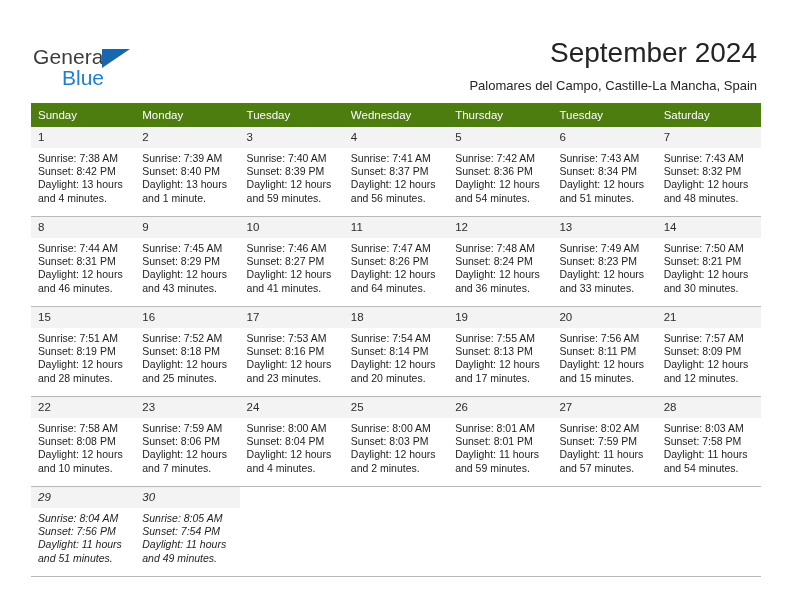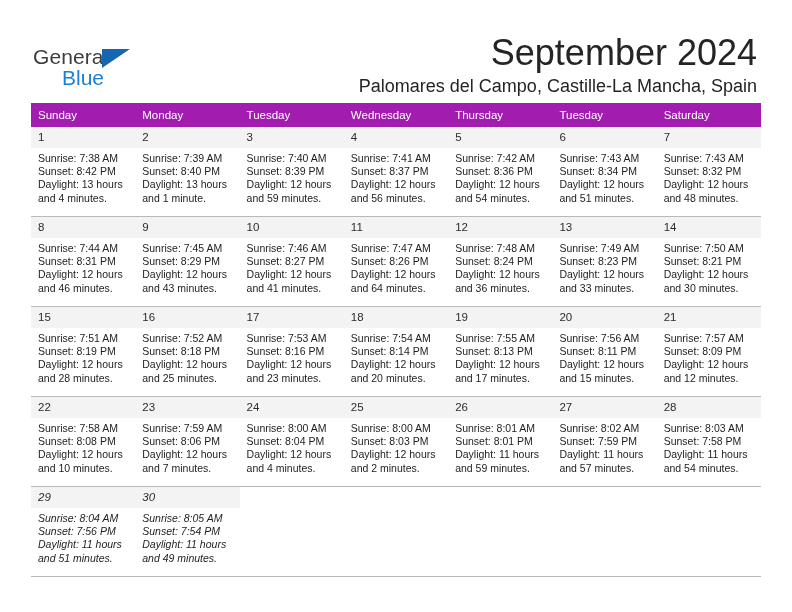--- a/index.html
+++ b/index.html
@@ -62,49 +62,49 @@
     color: #1b7fd4;
     line-height: 1;
   }
   .title-block {
     position: absolute;
     right: 35px;
     top: 29px;
     text-align: right;
   }
   .title {
-    font-size: 36px;
+    font-size: 28px;
     color: #242424;
     line-height: 32px;
     white-space: nowrap;
   }
   .subtitle {
     margin-top: 9px;
-    font-size: 18px;
+    font-size: 13px;
     color: #242424;
     line-height: 16px;
     white-space: nowrap;
   }
 
   
   .calendar {
     position: absolute;
     left: 31px;
     top: 103px;
     width: 730px;
   }
   .cal-table {
     border-collapse: collapse;
     table-layout: fixed;
     width: 730px;
   }
   .cal-table col { width: 104.28px; }
 
   thead th {
-    background: #a21caf;
+    background: #4d7c0f;
     color: #ffffff;
     font-size: 11.5px;
     font-weight: normal;
     text-align: left;
     padding: 6px 0 6px 7px;
     height: 11px;
     border: none;
   }
 
   tbody td {

